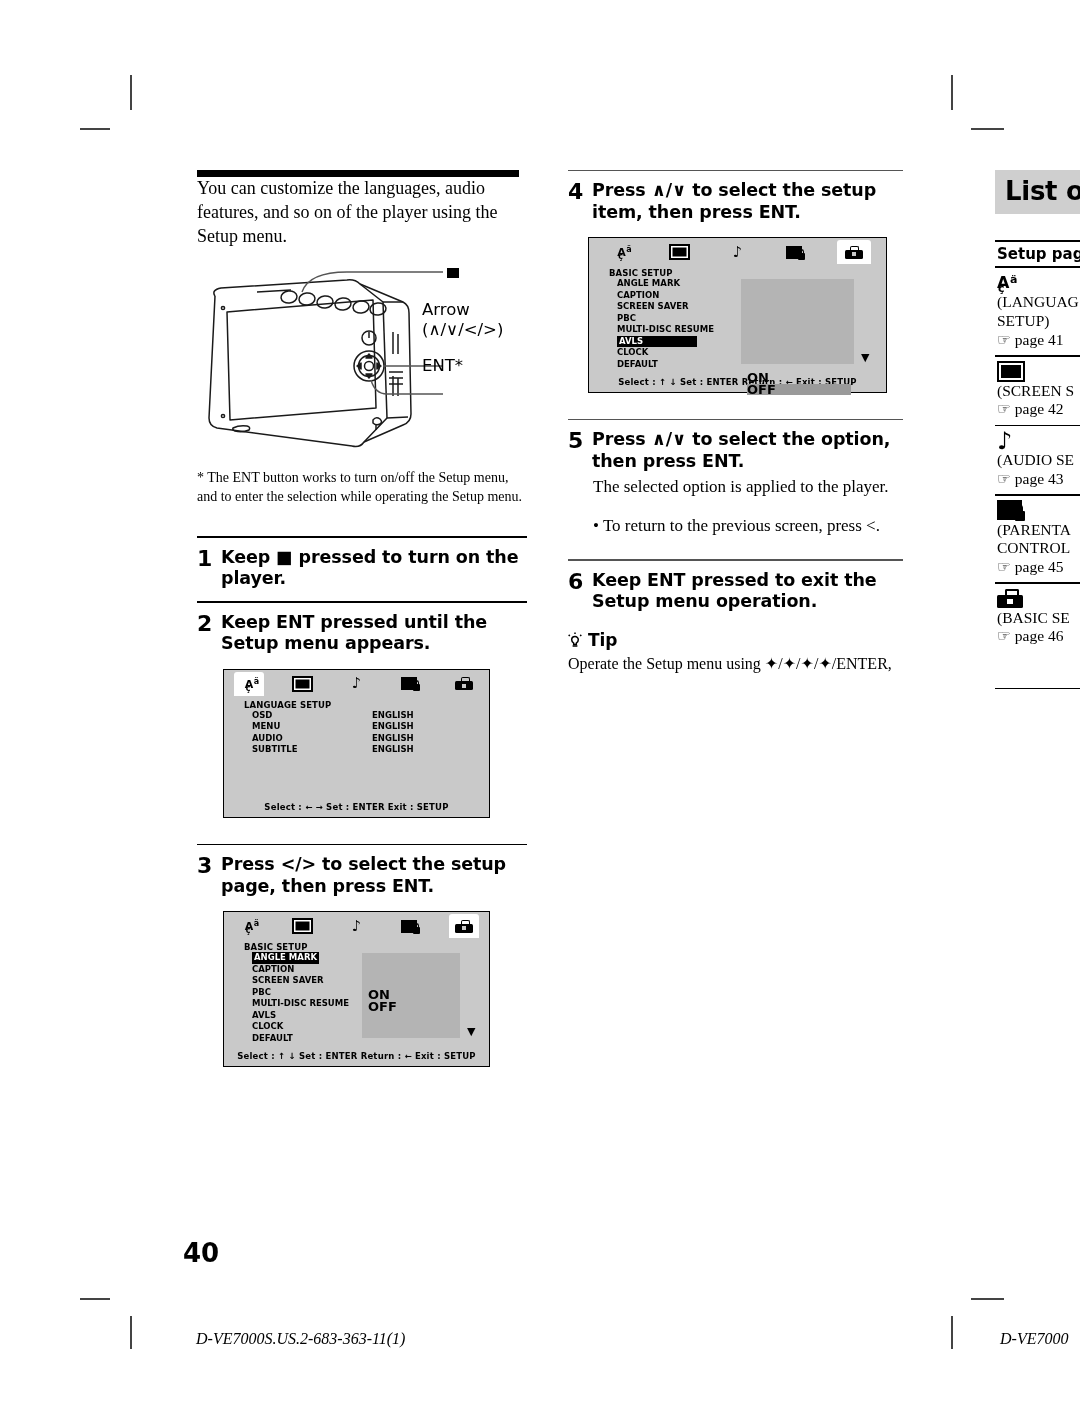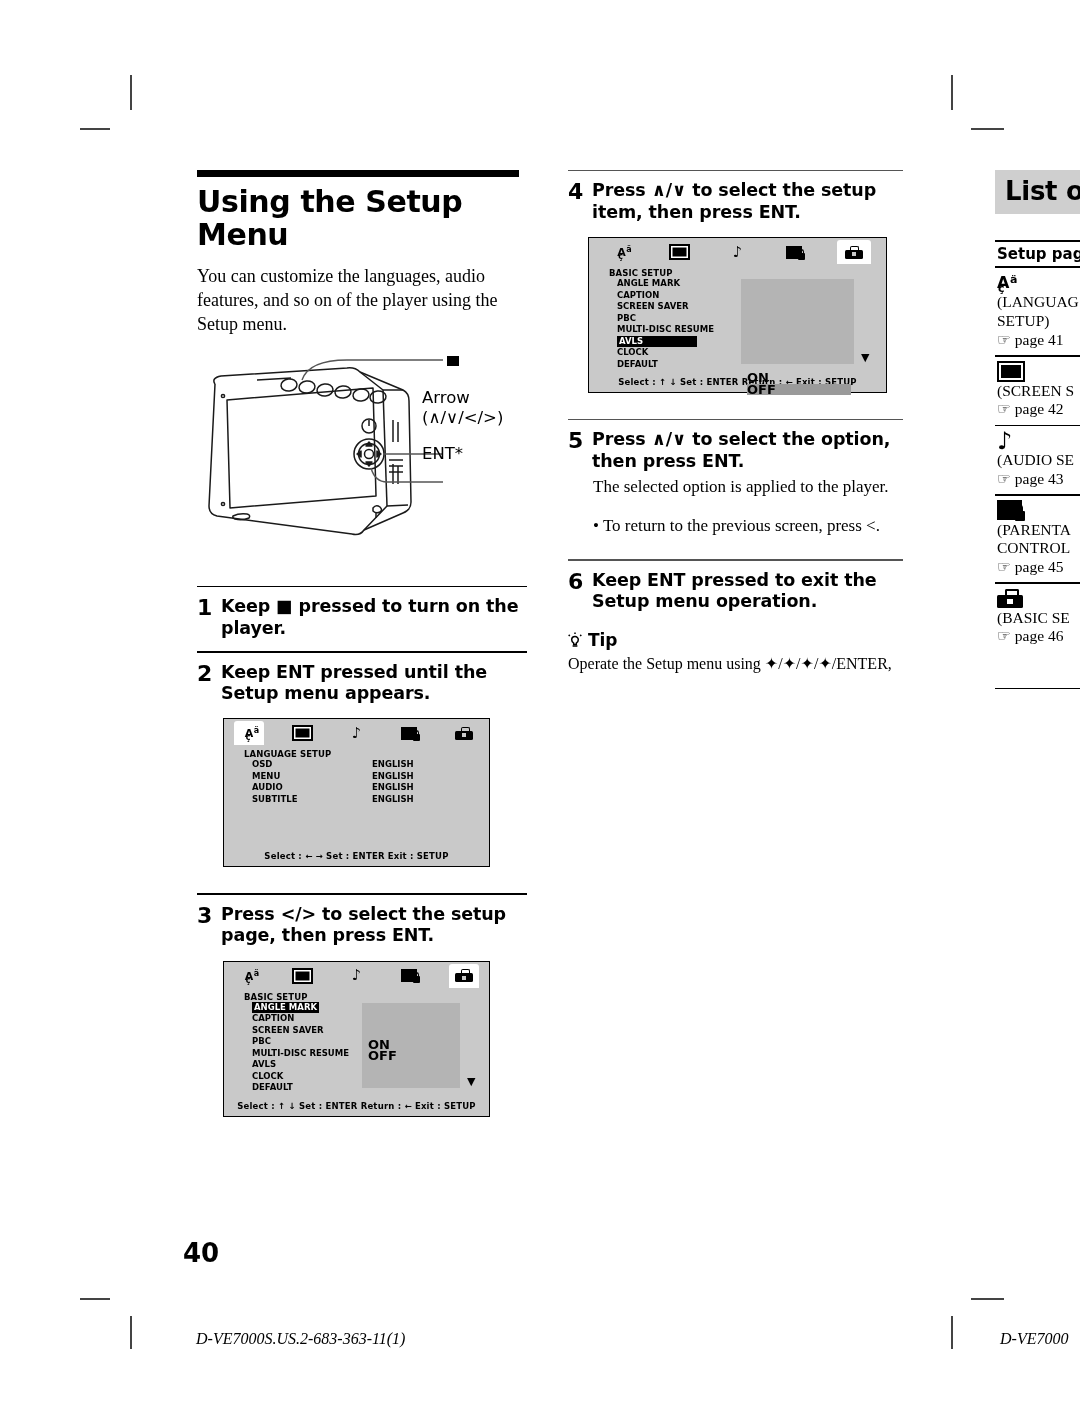--- a/index.html
+++ b/index.html
@@ -147,21 +147,20 @@
 <div class="cm v" style="left:951px;top:75px;height:35px;"></div>
 <div class="cm h" style="left:971px;top:128px;width:33px;"></div>
 <div class="cm h" style="left:80px;top:1298px;width:30px;"></div>
 <div class="cm v" style="left:130px;top:1316px;height:33px;"></div>
 <div class="cm h" style="left:971px;top:1298px;width:33px;"></div>
 <div class="cm v" style="left:951px;top:1316px;height:33px;"></div>
 
 <div id="col1">
 
   <div class="rule-thick"></div>
-  <h1 class="title">Using the Setup Menu</h1>
 
   <p class="body">You can customize the languages, audio features, and so on of the player using the Setup menu.</p>
 
   <div id="device-wrap">
     <svg width="330" height="200" viewBox="0 0 330 200">
       <g fill="none" stroke="#1a1a1a" stroke-width="1.5" stroke-linejoin="round">
 
         <path d="M18 28 Q14 22 24 20 L150 12 Q158 11 163 16 L186 34"></path>
         <path d="M18 28 L12 150 Q12 158 20 160 L155 178"></path>
         <path d="M155 178 Q163 180 167 174 L190 150"></path>
@@ -216,20 +215,21 @@
       </g>
       <rect x="250" y="-2" width="12" height="12" fill="#000"></rect>
     </svg>
     <div class="callout-label abs" style="left:225px;top:32px;">
       <span>Arrow</span><br>
       <span>(∧/∨/&lt;/&gt;)</span>
     </div>
     <div class="callout-label abs" style="left:225px;top:88px;">ENT*</div>
   </div>
 
+  <p class="footnote">* The ENT button works to turn on/off the Setup menu, and to enter the selection while operating the Setup menu.</p>
 
   <div class="sep" style="margin-top:30px;"></div>
   <div class="step">
     <div class="step-num">1</div>
     <div class="step-text">Keep ■ pressed to turn on the player.</div>
   </div>
 
   <div class="sep"></div>
   <div class="step">
     <div class="step-num">2</div>

